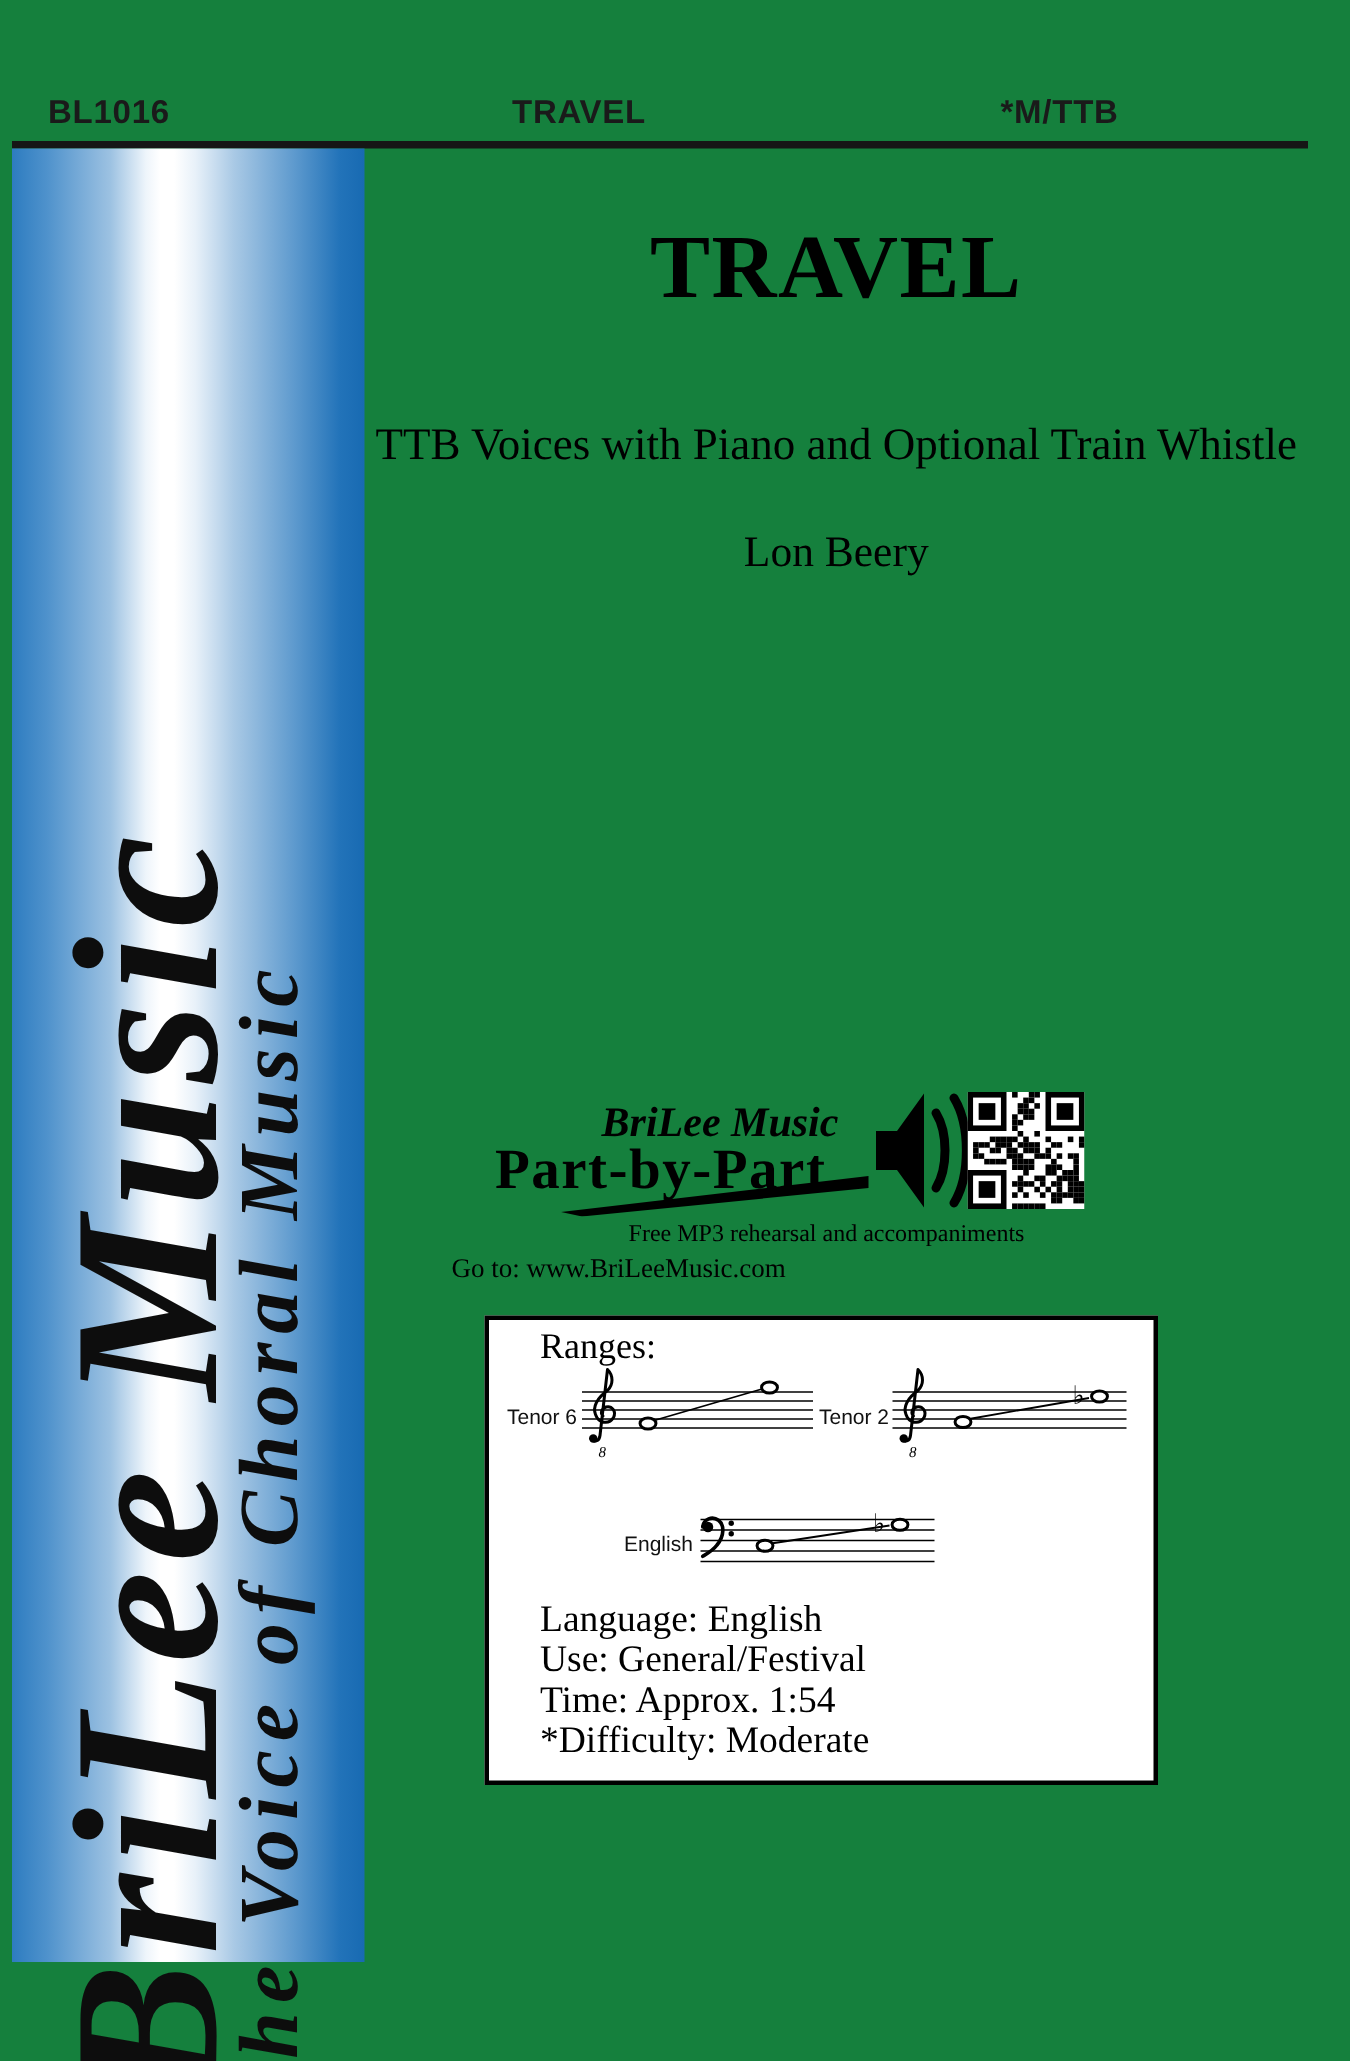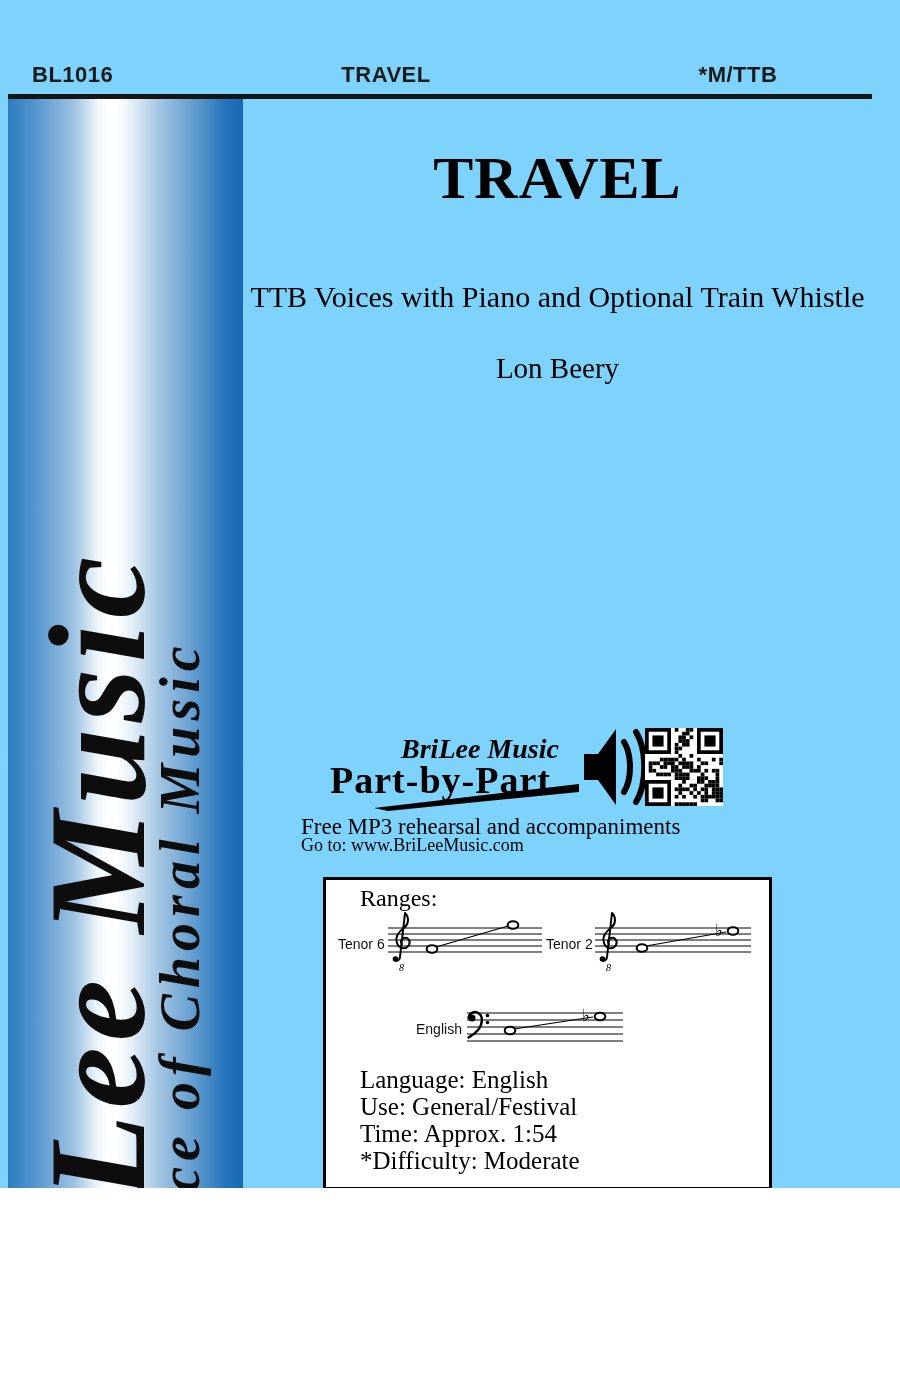--- a/index.html
+++ b/index.html
@@ -1,24 +1,24 @@
 <!DOCTYPE html>
 <html><head>
 <meta charset="utf-8">
 <style>
   html,body{margin:0;padding:0;background:#fff;}
-  #page{position:relative;width:900px;height:1188px;background:#7dd3fc;overflow:hidden;
+  #page{position:relative;width:900px;height:1374px;background:#15803d;overflow:hidden;
         font-family:"Liberation Serif",serif;color:#000;}
   .abs{position:absolute;}
   
   .hdr{top:62px;font-family:"Liberation Sans",sans-serif;font-weight:bold;
        font-size:22px;letter-spacing:.5px;color:#1a1a1a;}
   #hdr-left{left:32px;}
   #hdr-center{left:286px;width:200px;text-align:center;}
-  #hdr-right{left:638px;width:200px;text-align:center;}
+  #hdr-right{left:667px;width:200px;text-align:left;}
   #hdr-rule{left:8px;top:94px;width:864px;height:5px;background:#161616;}
   
   #band{left:8px;top:99px;width:235px;height:1209px;
         background:linear-gradient(to right,
           #2d7cc0 0%, #4f92cc 10%, #9dc2e2 28%, #eef5fb 38%,
           #ffffff 42%, #ffffff 46%, #e8f1f9 52%, #a9c9e5 63%,
           #5e9ace 80%, #2273b9 93%, #186ab2 100%);}
   .vtext{position:absolute;transform-origin:0 0;transform:rotate(-90deg);
          white-space:nowrap;font-style:italic;font-weight:bold;color:#0d0d0d;}
   #brand-big{left:10px;top:1302px;font-size:138px;letter-spacing:6px;}
@@ -26,21 +26,21 @@
   
   .maincol{left:243px;width:629px;text-align:center;}
   #title{top:144px;font-size:60px;font-weight:bold;letter-spacing:1px;}
   #subtitle{top:280px;font-size:30px;}
   #composer{top:352px;font-size:29px;}
   
   #logo-brand{left:330px;top:733px;width:300px;text-align:center;
               font-size:28px;font-weight:bold;font-style:italic;}
   #logo-product{left:330px;top:758px;width:300px;
                 font-size:38px;font-weight:bold;letter-spacing:1px;}
-  #mp3-line1{left:301px;top:814px;width:500px;text-align:left;font-size:23px;}
+  #mp3-line1{left:301px;top:814px;width:500px;text-align:center;font-size:16px;}
   #mp3-line2{left:301px;top:835px;width:500px;text-align:left;font-size:18px;}
   
   #rbox{left:323px;top:877px;width:443px;height:307px;border:3px solid #000;background:#fff;}
   #ranges-heading{left:360px;top:885px;font-size:24px;}
   .stafflabel{font-family:"Liberation Sans",sans-serif;font-size:14px;color:#111;}
   #lbl-t1{left:338px;top:936px;}
   #lbl-t2{left:546px;top:936px;}
   #lbl-bar{left:416px;top:1021px;}
   #info{left:360px;top:1066px;font-size:25px;line-height:27px;}
   svg{display:block;}

